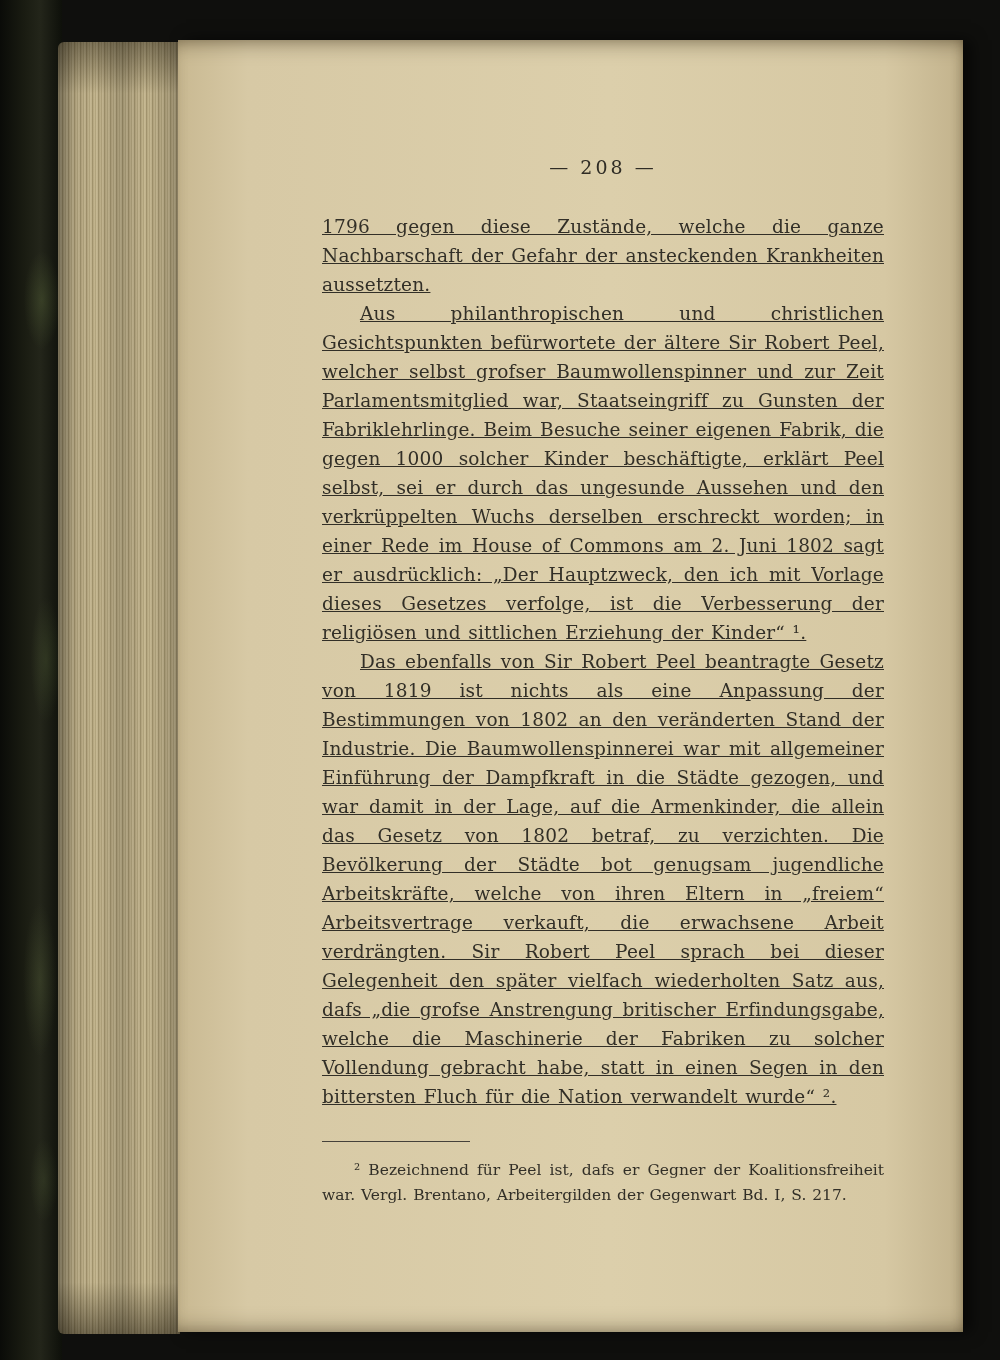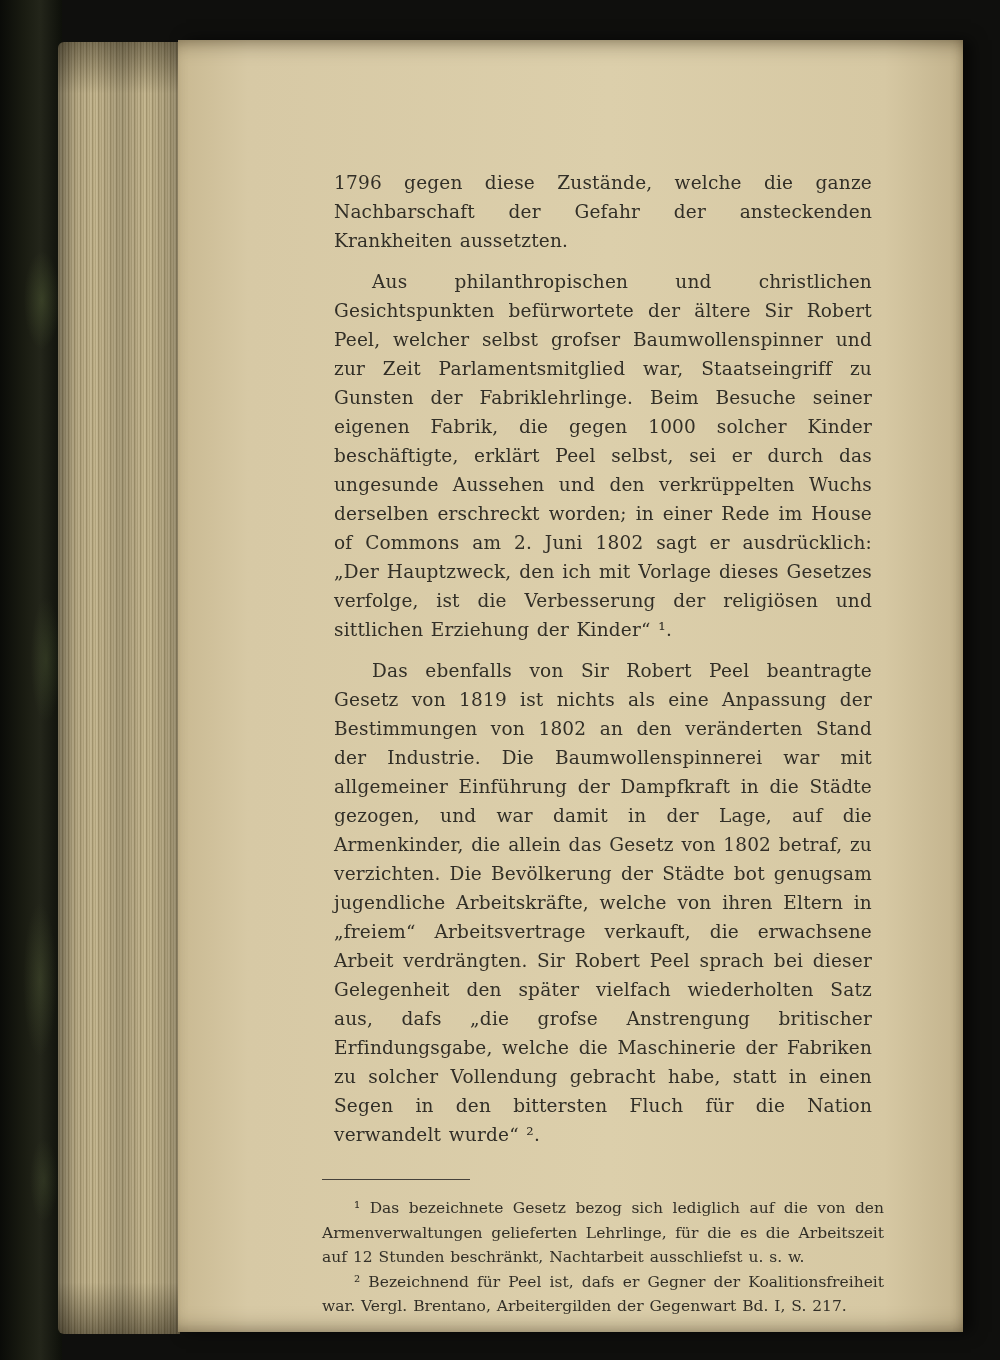--- a/index.html
+++ b/index.html
@@ -62,27 +62,28 @@
     color: #322f27;
   }
   .page-number {
     text-align: center;
     font-size: 19px;
     letter-spacing: 3px;
     margin: 0 0 34px 0;
     color: #2f2c25;
   }
   .para {
-    margin: 12px;
+    margin: 0;
     font-size: 18.5px;
     line-height: 29px;
     text-align: justify;
     text-indent: 38px;
     letter-spacing: .2px;
     word-spacing: 1.5px;
+    text-decoration: underline;
   }
   .para.no-indent { text-indent: 0; }
   .footnote-rule {
     width: 148px;
     border: 0;
     border-top: 1.5px solid #45413a;
     margin: 30px 0 16px 0;
   }
   .footnote {
     margin: 0;
@@ -94,21 +95,21 @@
   }
 </style>
 </head>
 <body>
 
 <div class="scene">
   <div class="spine"></div>
   <div class="page-edges"></div>
   <div class="page">
     <div class="text-block">
+      <div class="page-number">—  208  —</div>
       <p class="para no-indent">1796 gegen diese Zustände, welche die ganze Nachbarschaft der Gefahr der ansteckenden Krankheiten aussetzten.</p>
       <p class="para">Aus philanthropischen und christlichen Gesichtspunkten befürwortete der ältere Sir Robert Peel, welcher selbst grofser Baumwollenspinner und zur Zeit Parlamentsmitglied war, Staatseingriff zu Gunsten der Fabriklehrlinge. Beim Besuche seiner eigenen Fabrik, die gegen 1000 solcher Kinder beschäftigte, erklärt Peel selbst, sei er durch das ungesunde Aussehen und den verkrüppelten Wuchs derselben erschreckt worden; in einer Rede im House of Commons am 2. Juni 1802 sagt er ausdrücklich: „Der Hauptzweck, den ich mit Vorlage dieses Gesetzes verfolge, ist die Verbesserung der religiösen und sittlichen Erziehung der Kinder“ ¹.</p>
       <p class="para">Das ebenfalls von Sir Robert Peel beantragte Gesetz von 1819 ist nichts als eine Anpassung der Bestimmungen von 1802 an den veränderten Stand der Industrie. Die Baumwollenspinnerei war mit allgemeiner Einführung der Dampfkraft in die Städte gezogen, und war damit in der Lage, auf die Armenkinder, die allein das Gesetz von 1802 betraf, zu verzichten. Die Bevölkerung der Städte bot genugsam jugendliche Arbeitskräfte, welche von ihren Eltern in „freiem“ Arbeitsvertrage verkauft, die erwachsene Arbeit verdrängten. Sir Robert Peel sprach bei dieser Gelegenheit den später vielfach wiederholten Satz aus, dafs „die grofse Anstrengung britischer Erfindungsgabe, welche die Maschinerie der Fabriken zu solcher Vollendung gebracht habe, statt in einen Segen in den bittersten Fluch für die Nation verwandelt wurde“ ².</p>
       <hr class="footnote-rule">
-      <p class="footnote">¹ Das bezeichnete Gesetz bezog sich lediglich auf die von den Armenverwaltungen gelieferten Lehrlinge, für die es die Arbeitszeit auf 12 Stunden beschränkt, Nachtarbeit ausschliefst u. s. w.</p>
       <p class="footnote">² Bezeichnend für Peel ist, dafs er Gegner der Koalitionsfreiheit war. Vergl. Brentano, Arbeitergilden der Gegenwart Bd. I, S. 217.</p>
     </div>
   </div>
 </div>
 
 </body></html>

